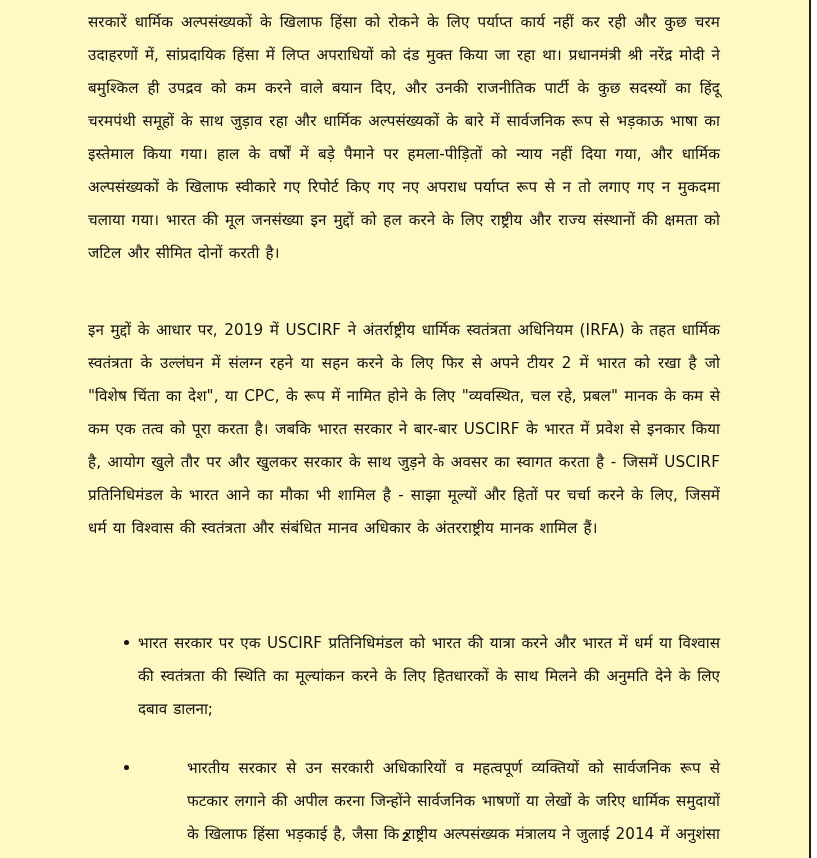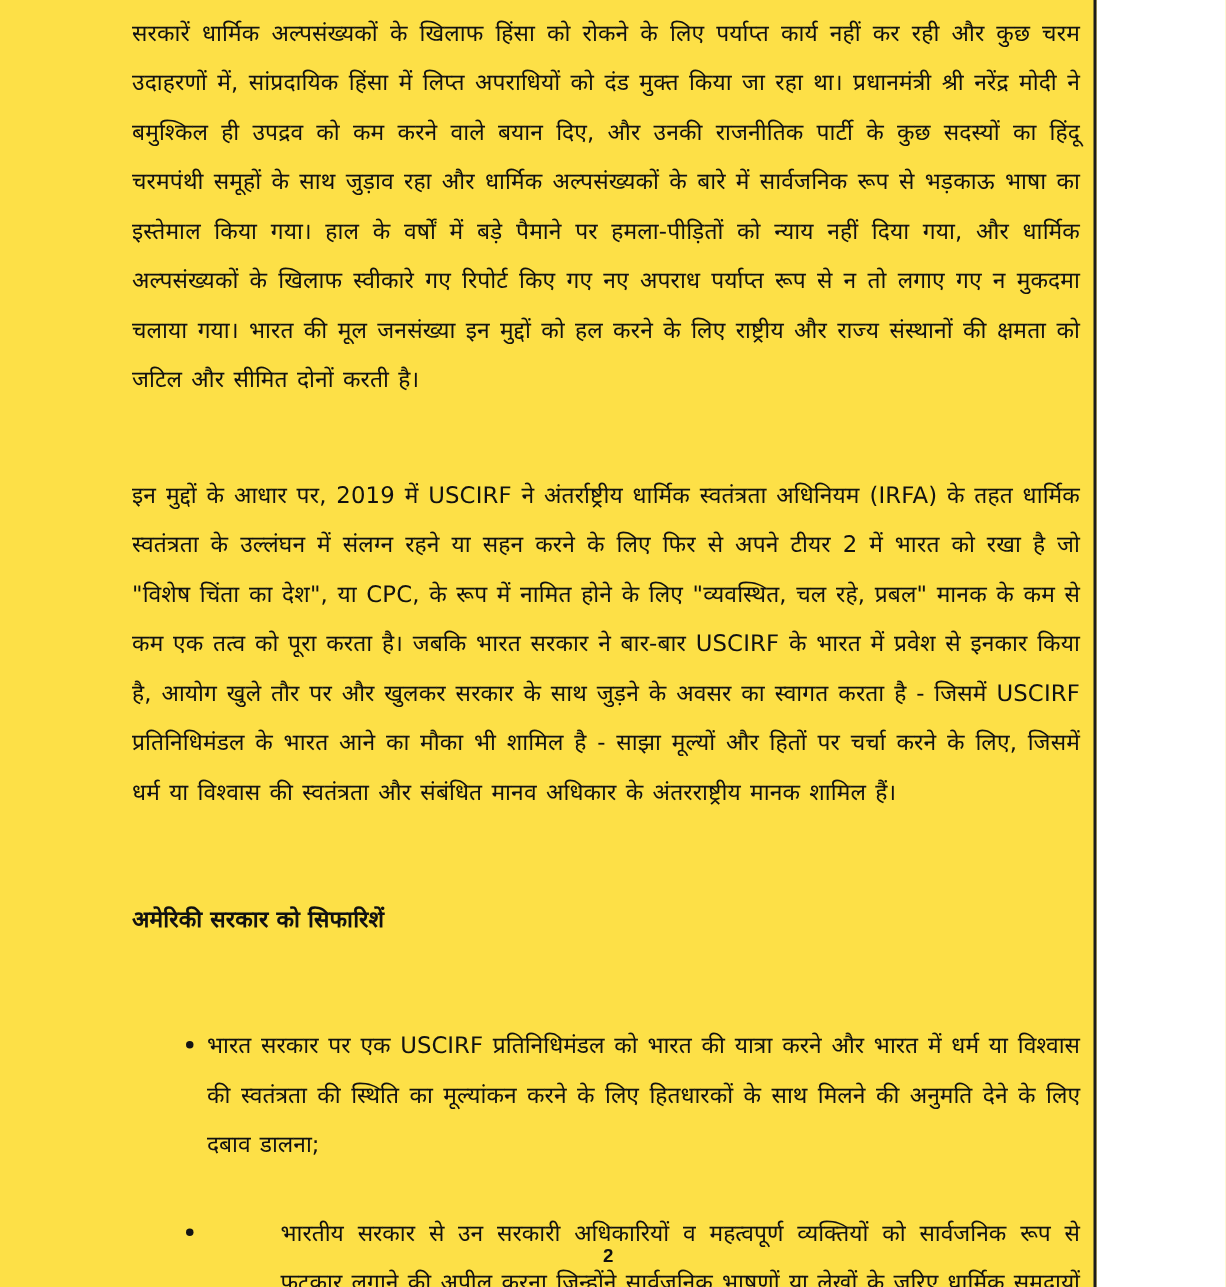--- a/index.html
+++ b/index.html
@@ -16,23 +16,23 @@
     font-family: "DejaVu Sans", "Liberation Sans", sans-serif;
     color: #111111;
     -webkit-font-smoothing: antialiased;
   }
 
   
   #page-sheet {
     position: absolute;
     left: 0;
     top: 0;
-    width: 731px;
+    width: 811px;
     height: 858px;
-    background: #fde047;
+    background: #fef9c3;
     border-right: 2px solid #1c1c1c;
     box-sizing: border-box;
   }
 
   #content-body {
     position: absolute;
     left: 88px;
     top: 6px;
     width: 632px;
   }
@@ -69,21 +69,20 @@
   }
   li.bullet-item {
     position: relative;
     padding-left: 50px;
     margin-bottom: 26px;
     font-size: 15.2px;
     line-height: 33px;
     text-align: justify;
     text-justify: inter-word;
     word-spacing: 1.2px;
-    margin-top: 21px;
   }
   li.bullet-item:last-child { margin-bottom: 0; }
   li.bullet-item > .marker-disc {
     position: absolute;
     left: 36px;
     top: 13px;
     width: 5px;
     height: 5px;
     background: #141414;
     border-radius: 50%;
@@ -133,21 +132,20 @@
   <div id="content-body">
 
     <p class="para">सरकारें धार्मिक अल्पसंख्यकों के खिलाफ हिंसा को रोकने के लिए पर्याप्त कार्य नहीं कर रही और कुछ चरम उदाहरणों में, सांप्रदायिक हिंसा में लिप्त अपराधियों को दंड मुक्त किया जा रहा था। प्रधानमंत्री श्री नरेंद्र मोदी ने बमुश्किल ही उपद्रव को कम करने वाले बयान दिए, और उनकी राजनीतिक पार्टी के कुछ सदस्यों का हिंदू चरमपंथी समूहों के साथ जुड़ाव रहा और धार्मिक अल्पसंख्यकों के बारे में सार्वजनिक रूप से भड़काऊ भाषा का इस्तेमाल किया गया। हाल के वर्षों में बड़े पैमाने पर हमला-पीड़ितों को न्याय नहीं दिया गया, और धार्मिक अल्पसंख्यकों के खिलाफ स्वीकारे गए रिपोर्ट किए गए नए अपराध पर्याप्त रूप से न तो लगाए गए न मुकदमा चलाया गया। भारत की मूल जनसंख्या इन मुद्दों को हल करने के लिए राष्ट्रीय और राज्य संस्थानों की क्षमता को जटिल और सीमित दोनों करती है।</p>
 
     <div class="spacer-sm"></div>
 
     <p class="para">इन मुद्दों के आधार पर, 2019 में USCIRF ने अंतर्राष्ट्रीय धार्मिक स्वतंत्रता अधिनियम (IRFA) के तहत धार्मिक स्वतंत्रता के उल्लंघन में संलग्न रहने या सहन करने के लिए फिर से अपने टीयर 2 में भारत को रखा है जो "विशेष चिंता का देश", या CPC, के रूप में नामित होने के लिए "व्यवस्थित, चल रहे, प्रबल" मानक के कम से कम एक तत्व को पूरा करता है। जबकि भारत सरकार ने बार-बार USCIRF के भारत में प्रवेश से इनकार किया है, आयोग खुले तौर पर और खुलकर सरकार के साथ जुड़ने के अवसर का स्वागत करता है - जिसमें USCIRF प्रतिनिधिमंडल के भारत आने का मौका भी शामिल है - साझा मूल्यों और हितों पर चर्चा करने के लिए, जिसमें धर्म या विश्वास की स्वतंत्रता और संबंधित मानव अधिकार के अंतरराष्ट्रीय मानक शामिल हैं।</p>
 
     <div class="spacer-md"></div>
 
-    <h2 class="section-heading">अमेरिकी सरकार को सिफारिशें</h2>
 
     <div class="spacer-md"></div>
 
     <ul class="bullet-list">
 
       <li class="bullet-item">
         <span class="marker-disc"></span>
         <span class="item-text">भारत सरकार पर एक USCIRF प्रतिनिधिमंडल को भारत की यात्रा करने और भारत में धर्म या विश्वास की स्वतंत्रता की स्थिति का मूल्यांकन करने के लिए हितधारकों के साथ मिलने की अनुमति देने के लिए दबाव डालना;</span>
       </li>
 

